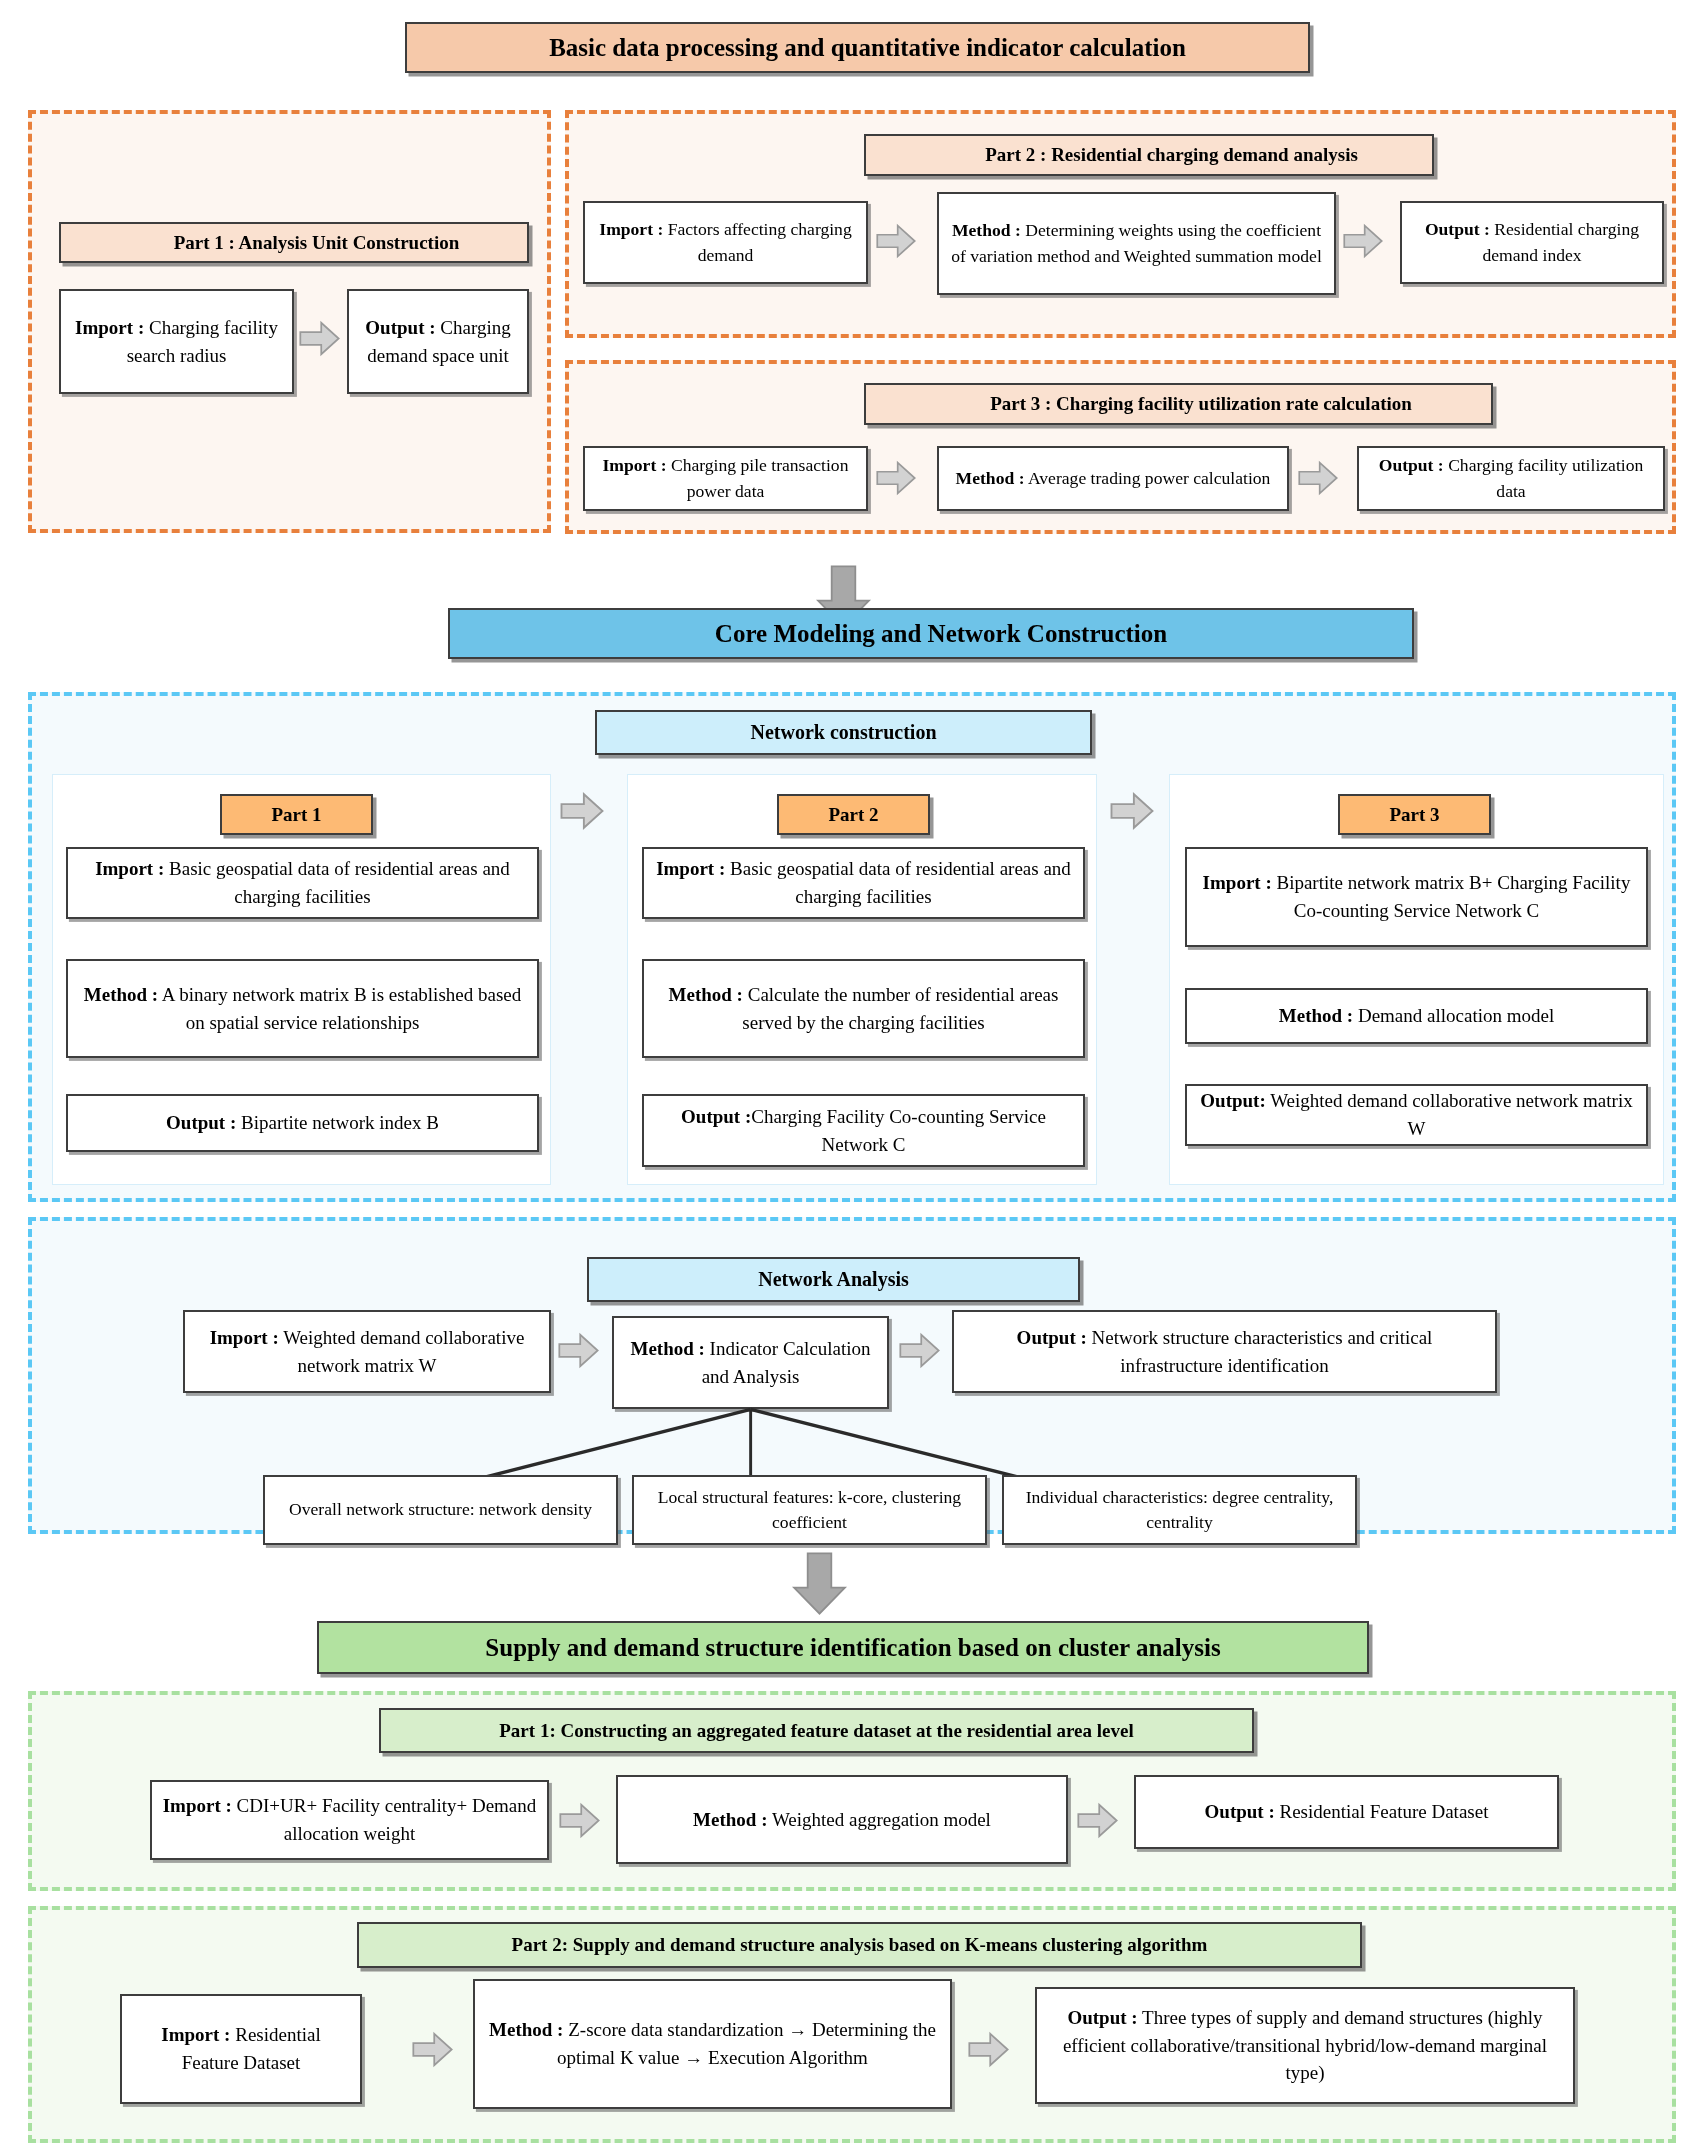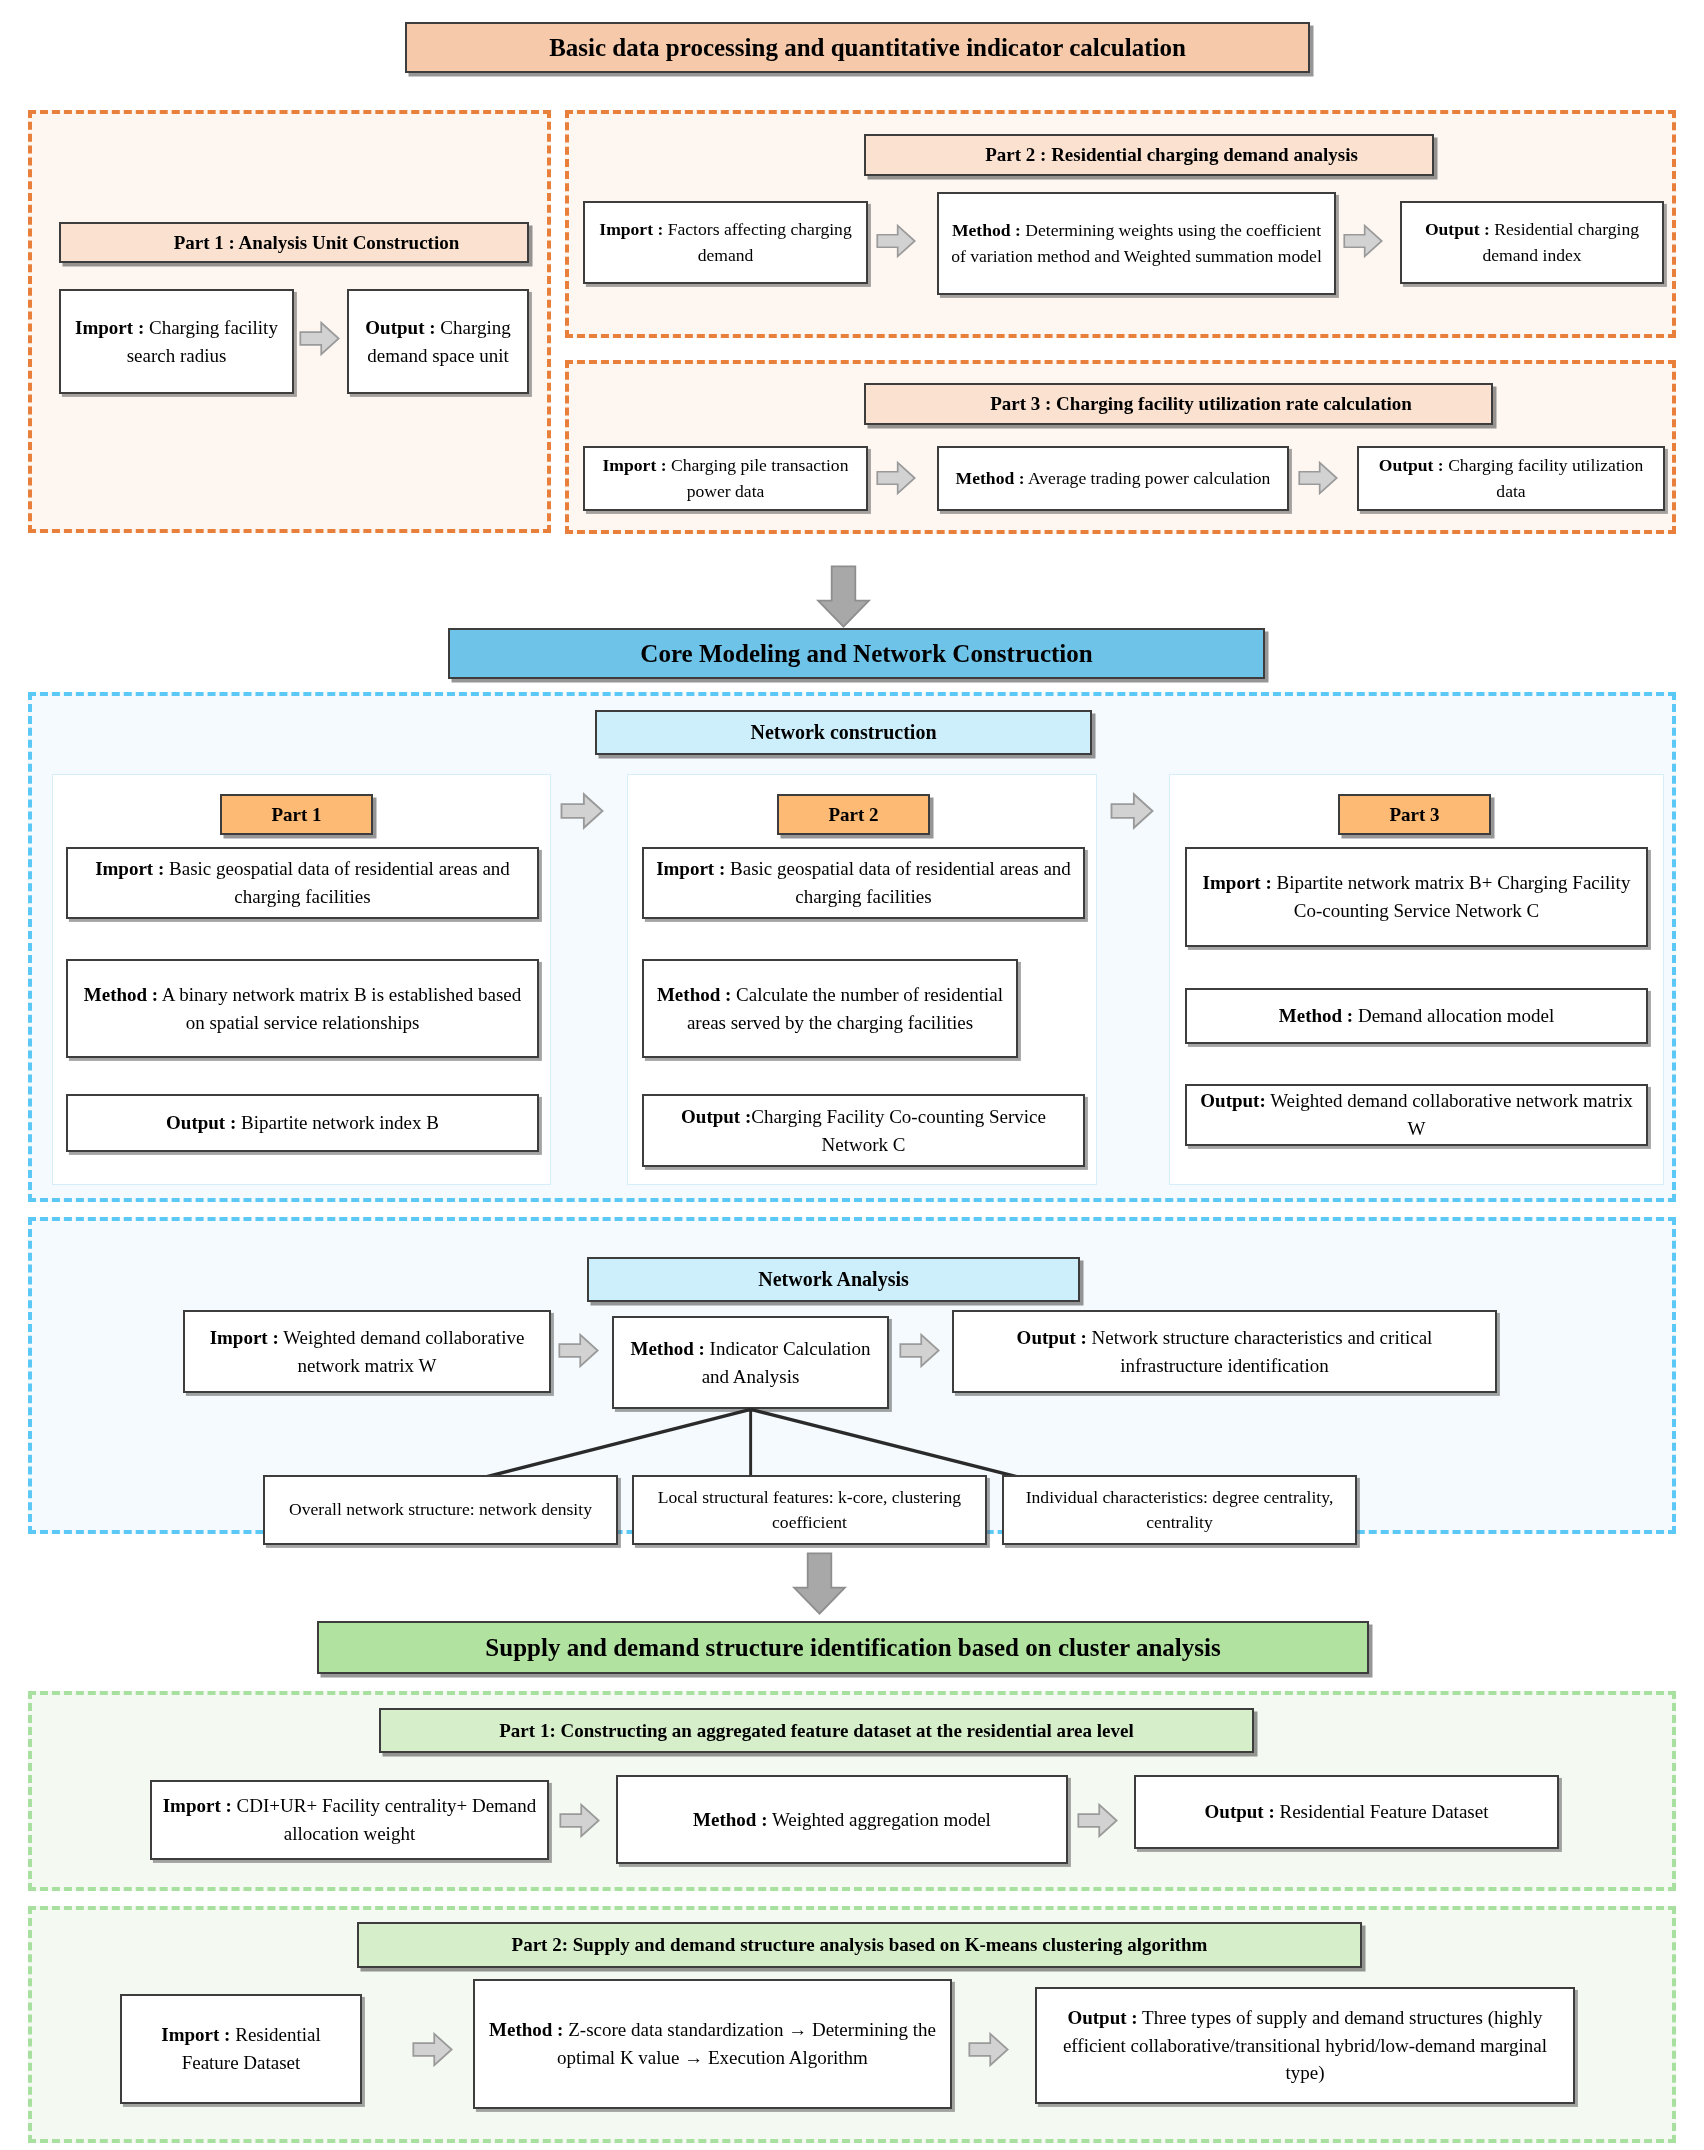--- a/index.html
+++ b/index.html
@@ -161,21 +161,21 @@
 <div class="box t30" style="position:absolute; left:1357px; top:446px; width:308px; height:65px;">
   <span><b>Output :</b><span> Charging facility utilization data</span></span>
 </div>
 
 <div class="arrow-d" style="left:811px; top:564px;">
   <svg width="65" height="65" viewBox="0 0 110 110">
       <polygon points="35,4 75,4 75,62 98,62 55,106 12,62 35,62" fill="#a8a8a8" stroke="#8e8e8e" stroke-width="3"></polygon>
     </svg>
 </div>
 
-<div class="banner banner-blue t42" style="position:absolute; left:448px; top:628px; width:817px; height:51px;">
+<div class="banner banner-blue t42" style="position:absolute; left:448px; top:608px; width:966px; height:51px;">
   <span>Core Modeling and Network Construction</span>
 </div>
 
 <div class="dash dash-blue" style="left:28px; top:692px; width:1648px; height:510px;"></div>
 
 <div class="banner subbanner-blue t34" style="position:absolute; left:595px; top:710px; width:497px; height:45px;">
   <span>Network construction</span>
 </div>
 
 <div class="innerpanel" style="left:52px; top:774px; width:499px; height:411px;"></div>
@@ -205,21 +205,21 @@
 <div class="innerpanel" style="left:627px; top:774px; width:470px; height:411px;"></div>
 
 <div class="banner subbanner-grey t32" style="position:absolute; left:777px; top:794px; width:153px; height:41px;">
   <span>Part 2</span>
 </div>
 
 <div class="box t32" style="position:absolute; left:642px; top:847px; width:443px; height:72px;">
   <span><b>Import :</b><span>  Basic geospatial data of residential areas and charging facilities</span></span>
 </div>
 
-<div class="box t32" style="position:absolute; left:642px; top:959px; width:376px; height:99px;">
+<div class="box t32" style="position:absolute; left:642px; top:959px; width:443px; height:99px;">
   <span><b>Method :</b><span> Calculate the number of residential areas served by the charging facilities</span></span>
 </div>
 
 <div class="box t32" style="position:absolute; left:642px; top:1094px; width:443px; height:73px;">
   <span><b>Output :</b><span>Charging Facility Co-counting Service Network C</span></span>
 </div>
 
 <div class="arrow-r" style="left:1109px; top:788px;">
   <svg width="46" height="46" viewBox="0 0 74 74">
       <polygon points="4,26 40,26 40,10 70,37 40,64 40,48 4,48" fill="#d2d2d2" stroke="#9a9a9a" stroke-width="3"></polygon>

